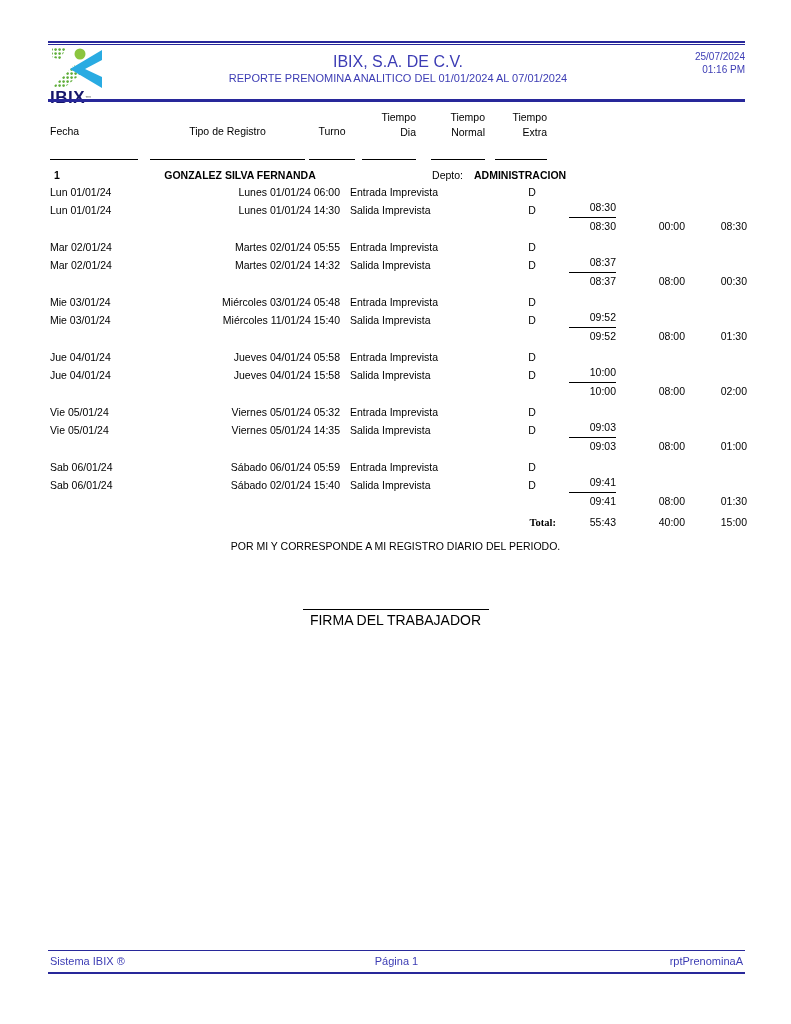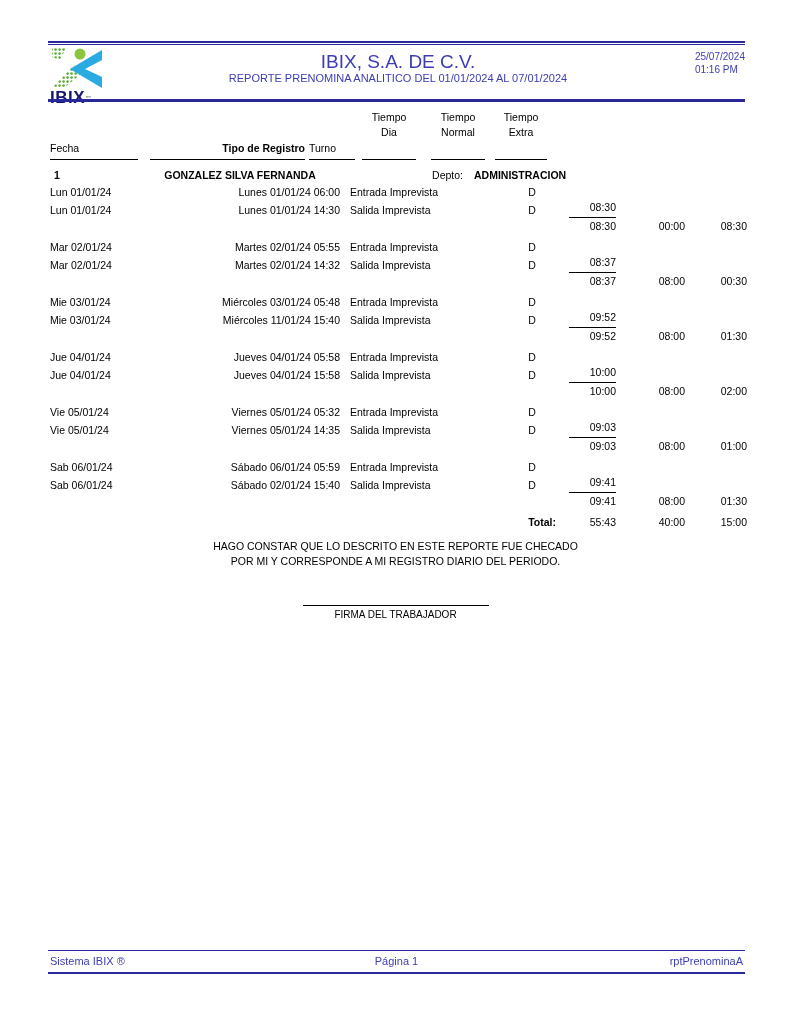--- a/index.html
+++ b/index.html
@@ -13,56 +13,56 @@
   .rule-top { position:absolute; left:48px; width:697px; top:41px; height:4px;
     border-top:2px solid #28289A; border-bottom:1px solid #28289A; }
   .rule-head-bottom { position:absolute; left:48px; width:697px; top:99px; height:0;
     border-top:3px solid #28289A; }
   
   .head-band { position:absolute; left:48px; width:697px; top:48px; height:52px; }
   .logo { position:absolute; left:2px; top:0px; width:70px; text-align:left; }
   .logo-word { font-size:17px; font-weight:bold; color:#16166b; letter-spacing:0.5px; line-height:12px; }
   .logo-tm { font-size:6px; color:#777; vertical-align:top; }
   .titles { position:absolute; left:120px; width:460px; top:4px; text-align:center; color:#3C3CB4; }
-  .company { font-size:19px; line-height:19px; }
+  .company { font-size:16px; line-height:19px; }
   .report-title { font-size:11px; line-height:15px; }
-  .print-dt { position:absolute; right:0; top:2px; text-align:left; color:#3C3CB4; font-size:10px; line-height:13px; }
+  .print-dt { position:absolute; right:0; top:2px; text-align:right; color:#3C3CB4; font-size:10px; line-height:13px; }
   
   .table { position:absolute; left:48px; width:699px; top:110px; font-size:10.5px; }
   .trow { display:flex; align-items:flex-end; line-height:15px; }
   .c { display:block; white-space:nowrap; }
   .c.fecha   { width:92px;  text-align:left; padding-left:2px; }
   .c.checada { width:200px; text-align:right; }
   .c.sp      { width:8px; }
   .c.tipo    { width:160px; text-align:left; padding-left:2px; }
   .c.turno   { width:48px;  text-align:center; }
   .c.dia     { width:60px;  text-align:right; }
   .c.normal  { width:69px;  text-align:right; }
   .c.extra   { width:62px;  text-align:right; }
-  .hul { display:inline-block; border-bottom:1px solid #000; padding-bottom:3px; }
+  .hul { display:inline-block; border-bottom:1px solid #000; padding-bottom:20px; }
   .hc  { text-align:center; }
-  .h2l { display:inline-block; text-align:center; }
+  .h2l { display:inline-block; text-align:right; }
   .h2l .l1 { display:block; }
   .h2l .l2 { display:block; border-bottom:1px solid #000; padding-bottom:19px; }
   .emp-row { display:flex; margin-top:7px; font-weight:bold; line-height:16px; }
   .emp-num { width:92px; padding-left:6px; }
   .emp-name { width:200px; text-align:center; }
   .emp-sp { width:8px; }
   .emp-depto-label { width:115px; text-align:right; font-weight:normal; }
   .emp-depto { padding-left:11px; }
   .tbody { margin-top:2px; }
   .day-block { margin-bottom:6px; }
   .row-salida .du { display:inline-block; min-width:47px; border-bottom:1px solid #000; padding-bottom:2px; text-align:right; }
   .row-sub { margin-top:1px; }
   .row-total { margin-top:4px; }
-  .row-total .c.turno { font-weight:bold; text-align:right; }
+  .row-total .c.turno { font-weight:bold; text-align:right;font-family:Liberation Serif, serif; }
   
   .statement { position:absolute; left:0; width:791px; top:539px; text-align:center;
     font-size:10.5px; line-height:15px; }
-  .signature { position:absolute; left:0; width:791px; top:597px; text-align:center; font-size:10px; }
+  .signature { position:absolute; left:0; width:791px; top:597px; text-align:center; font-size:14px; }
   .sig-line { display:inline-block; width:186px; height:0; border-top:1px solid #000; }
   .sig-label { line-height:14px; }
   
   .footer { position:absolute; left:48px; width:697px; top:950px;
     border-top:1px solid #28289A; border-bottom:2px solid #28289A;
     padding:4px 2px 5px 2px; color:#3C3CB4; font-size:11px;
     display:flex; justify-content:space-between; }
   .footer .fc { flex:1; }
   .footer .f-center { text-align:center; }
   .footer .f-right { text-align:right; }
@@ -99,22 +99,22 @@
     </div>
   </div>
 
   <div class="rule-head-bottom"></div>
 
   <div class="table">
 
     <div class="trow">
       <span class="c fecha hc"><span class="hul" style="width:88px;">Fecha</span></span>
       <span class="c sp"></span>
-      <span class="c tipo"><span class="hul" style="width:155px; text-align:right;font-weight:bold;">Tipo de Registro</span></span>
-      <span class="c turno"><span class="hul" style="width:46px; text-align:left;">Turno</span></span>
+      <span class="c tipo"><span class="hul" style="width:155px; text-align:center;">Tipo de Registro</span></span>
+      <span class="c turno"><span class="hul" style="width:46px; text-align:center;">Turno</span></span>
       <span class="c dia"><span class="h2l" style="width:54px;"><span class="l1">Tiempo</span><span class="l2">Dia</span></span></span>
       <span class="c normal"><span class="h2l" style="width:54px;"><span class="l1">Tiempo</span><span class="l2">Normal</span></span></span>
       <span class="c extra"><span class="h2l" style="width:52px;"><span class="l1">Tiempo</span><span class="l2">Extra</span></span></span>
     </div>
 
     <div class="emp-row">
       <span class="emp-num">1</span>
       <span class="emp-name">GONZALEZ SILVA FERNANDA</span>
       <span class="emp-sp"></span>
       <span class="emp-depto-label">Depto:</span>
@@ -327,21 +327,20 @@
       <span class="c sp"></span>
       <span class="c tipo"></span>
       <span class="c turno">Total:</span>
       <span class="c dia">55:43</span>
       <span class="c normal">40:00</span>
       <span class="c extra">15:00</span>
     </div>
   </div>
 
   <div class="statement">
-    <div>HAGO CONSTAR QUE LO DESCRITO EN ESTE REPORTE FUE CHECADO</div>
     <div>POR MI Y CORRESPONDE A MI REGISTRO DIARIO DEL PERIODO.</div>
   </div>
 
   <div class="signature">
     <div><span class="sig-line"></span></div>
     <div class="sig-label">FIRMA DEL TRABAJADOR</div>
   </div>
 
   <div class="footer">
     <span class="fc">Sistema IBIX ®</span>

